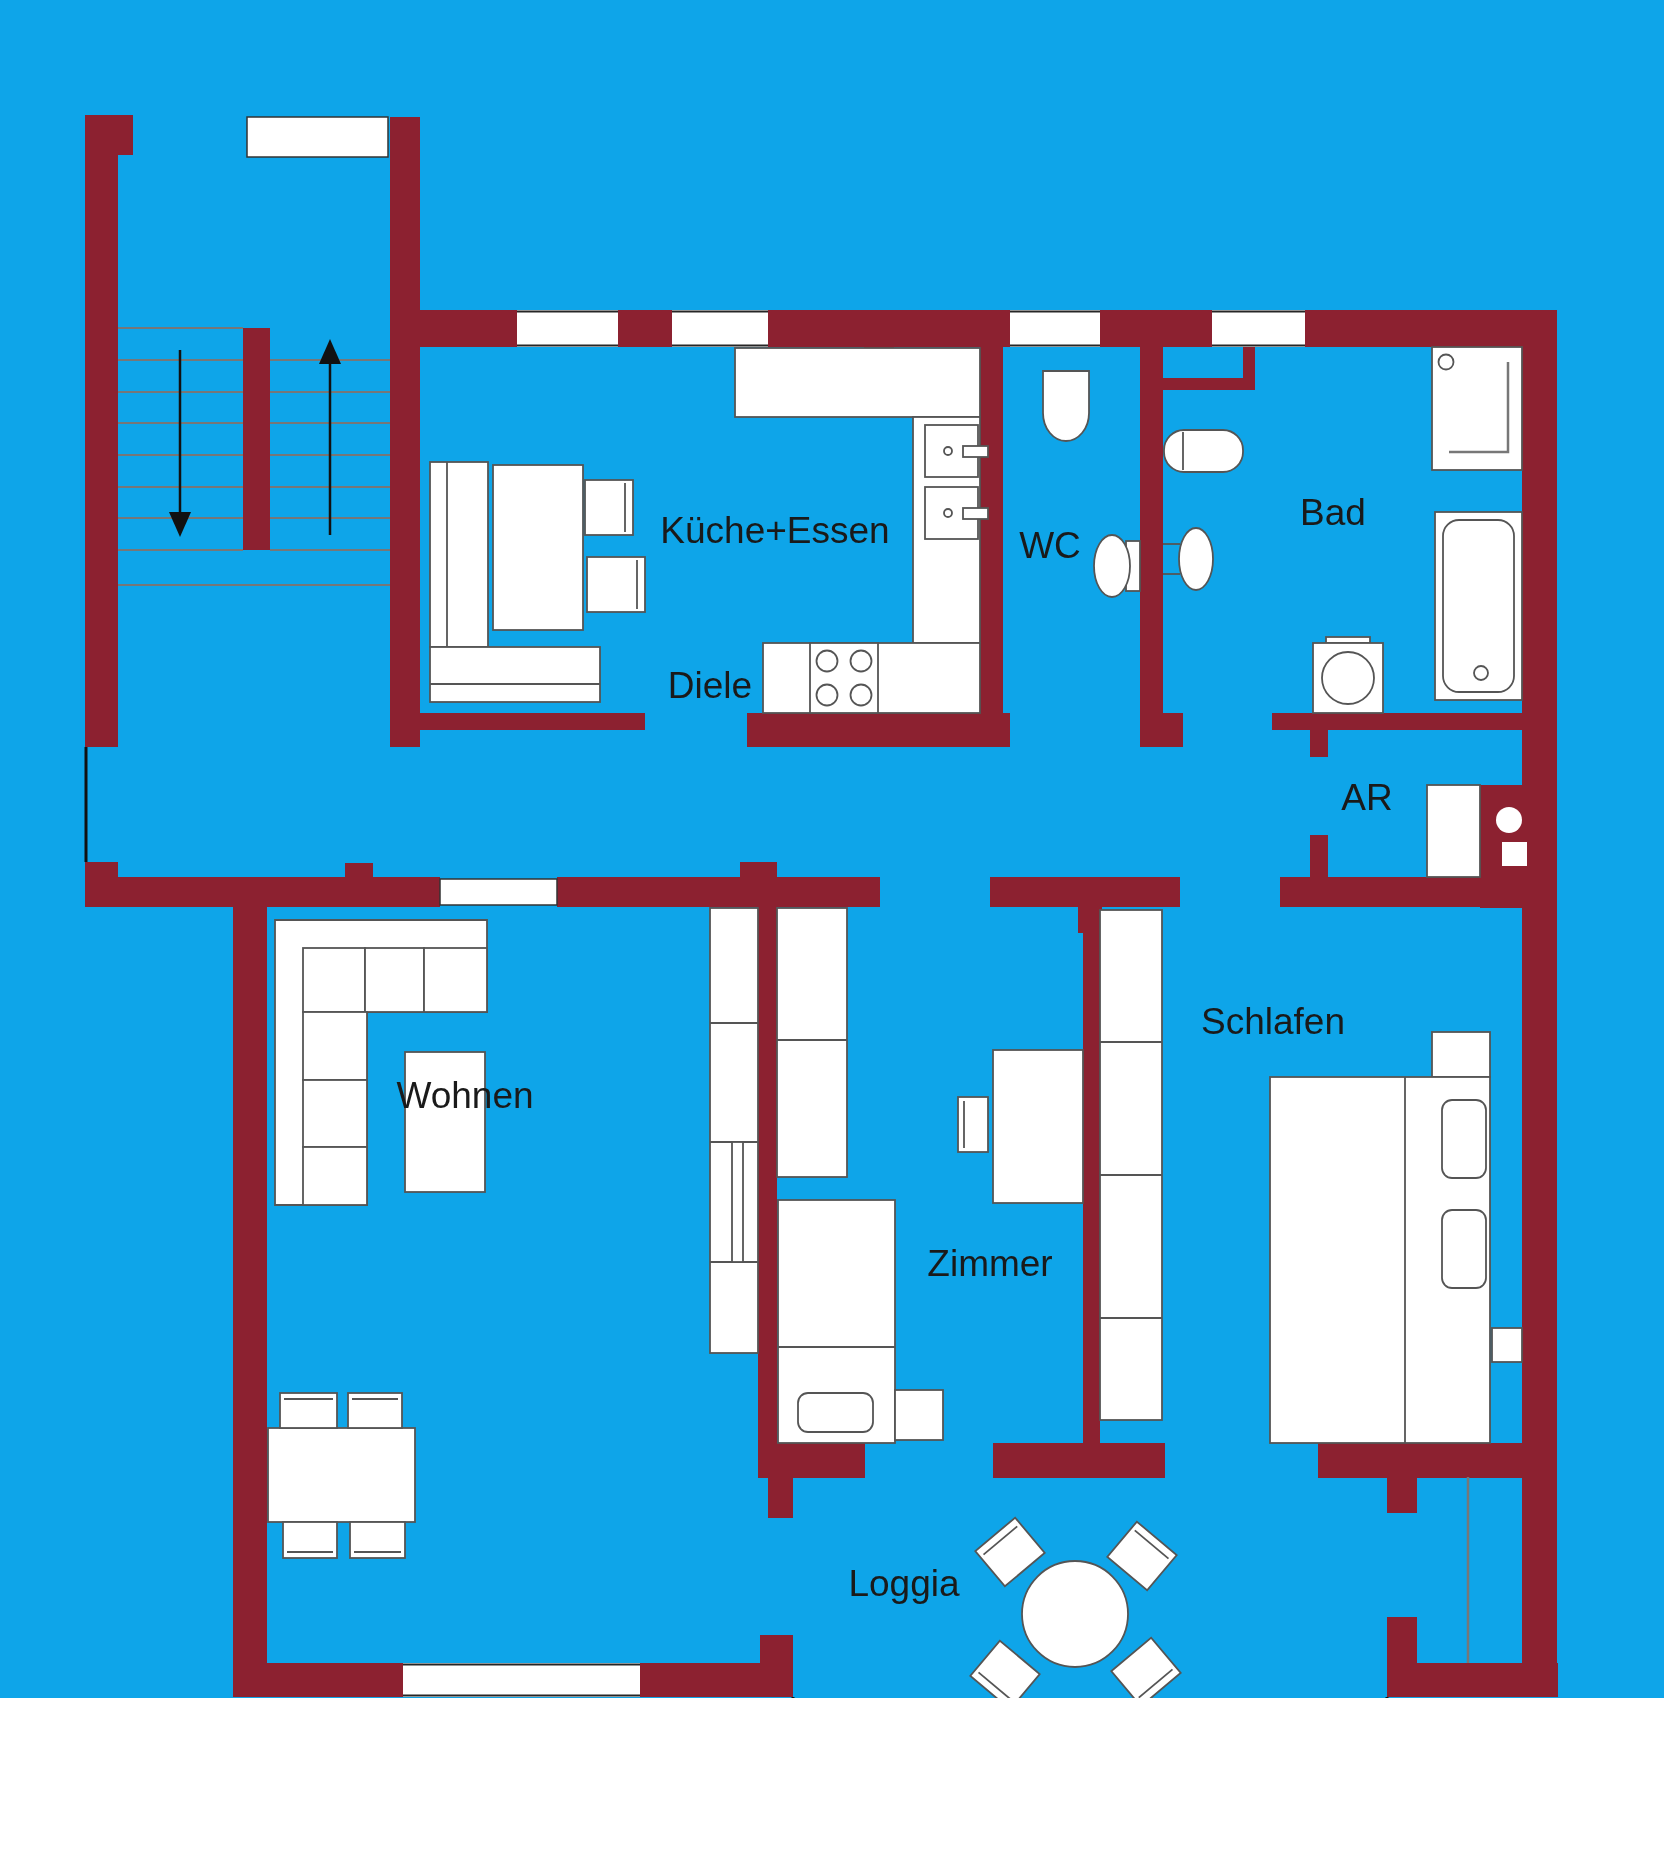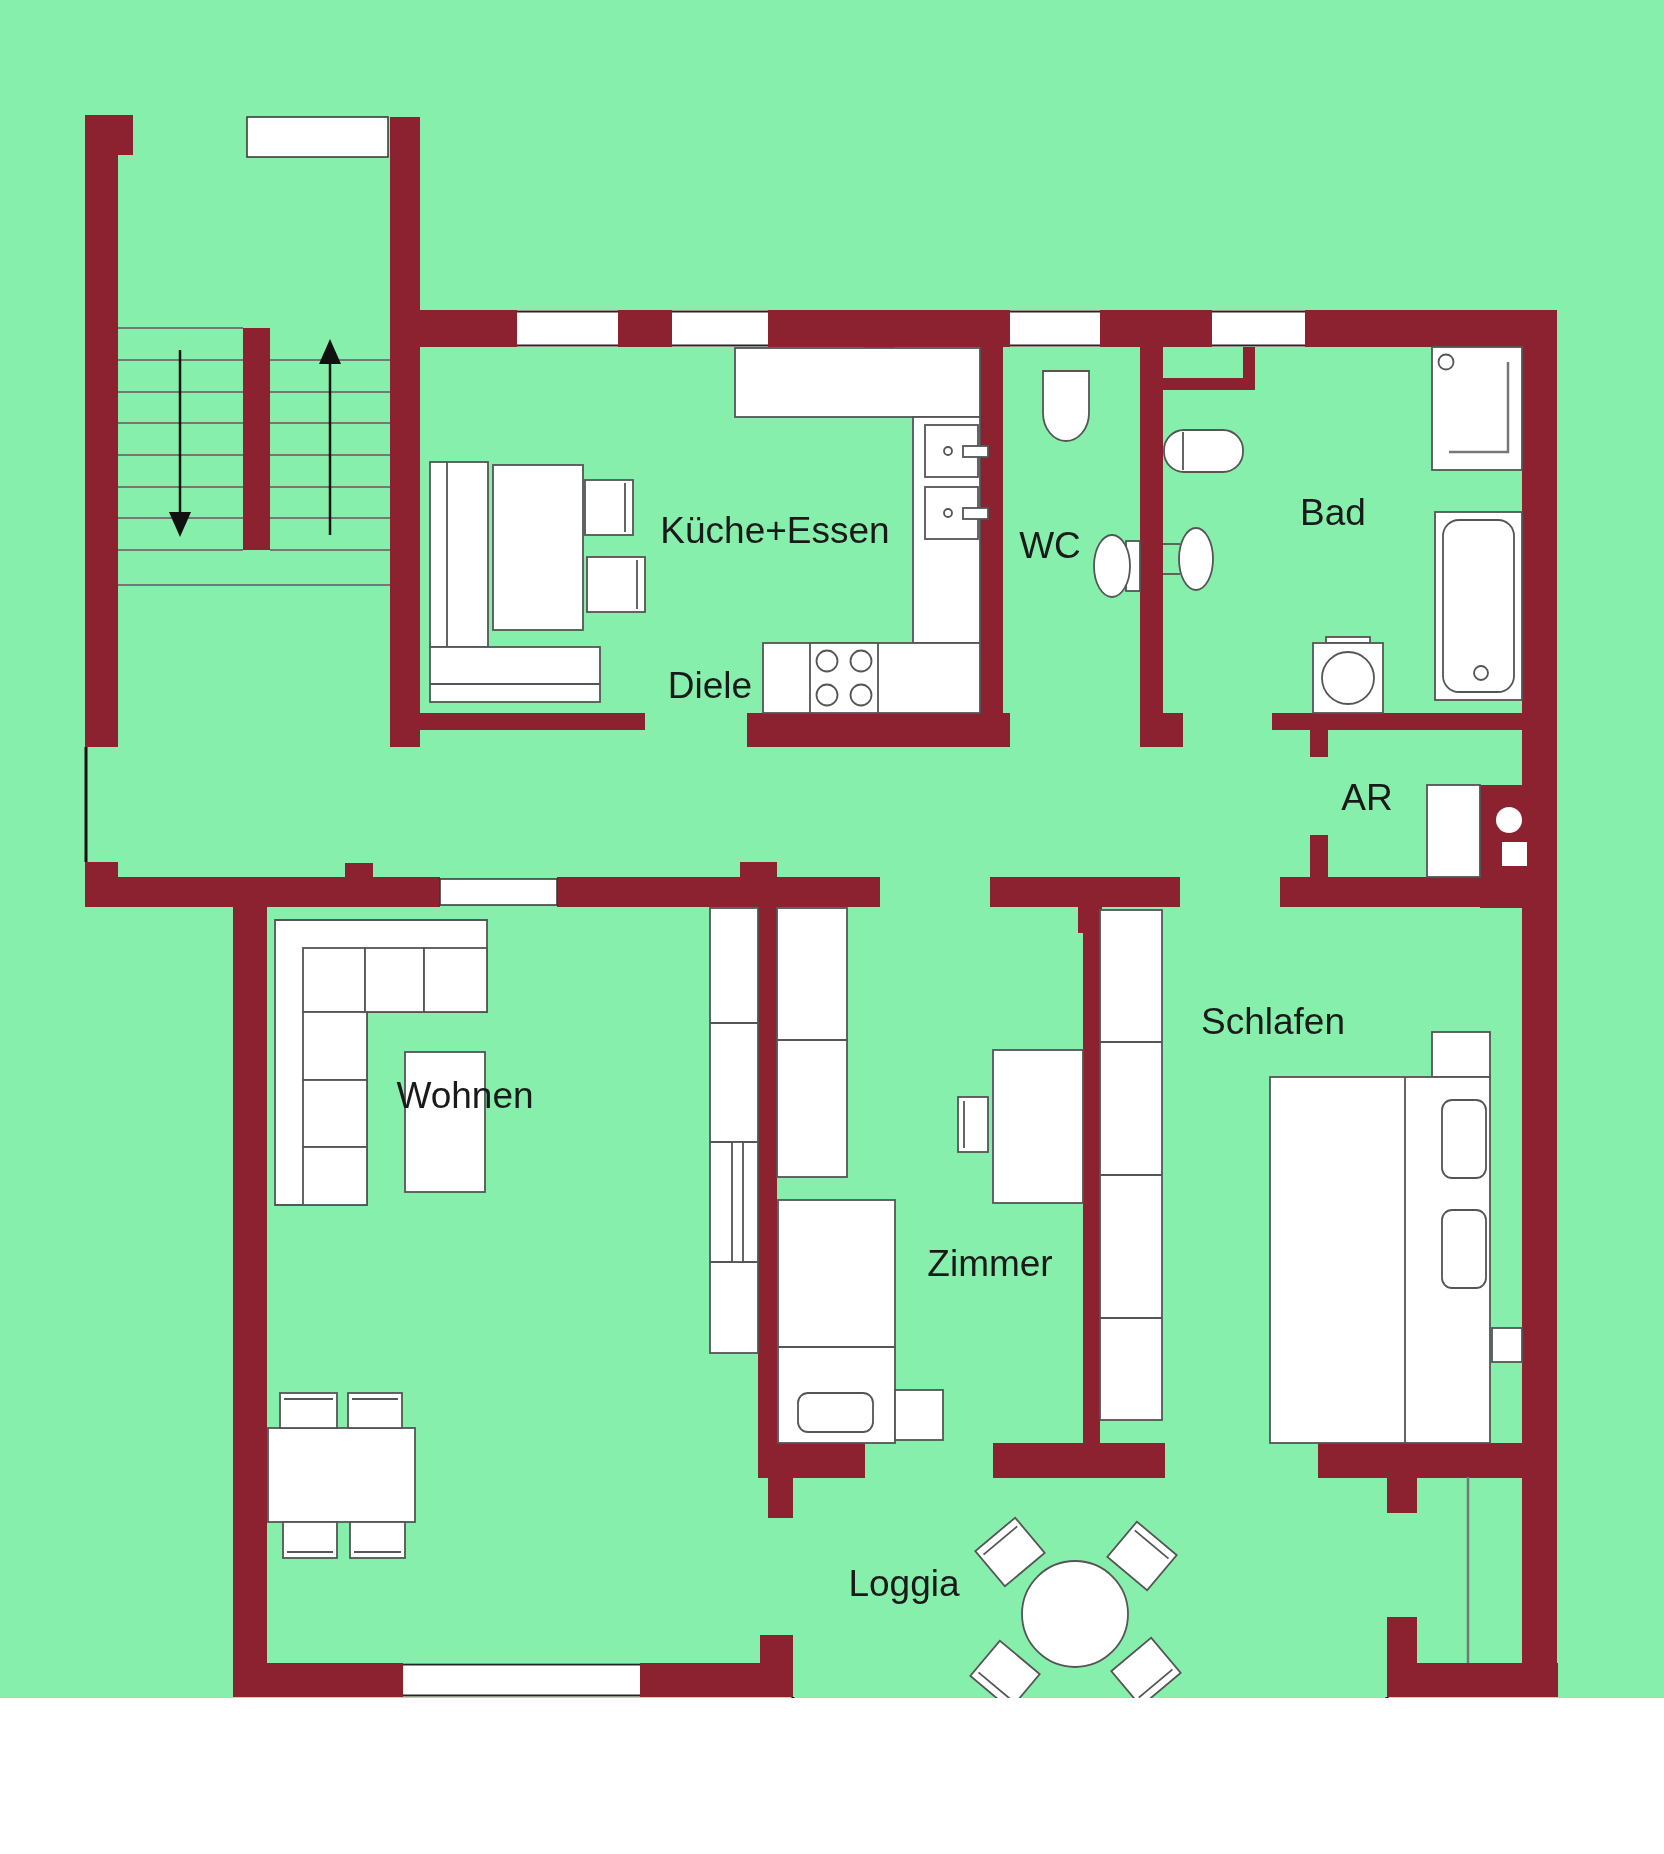--- a/index.html
+++ b/index.html
@@ -1,16 +1,16 @@
 <!DOCTYPE html>
 <html><head>
 <meta charset="utf-8">
 <style>
   html,body{margin:0;padding:0;background:#ffffff;}
-  .plan{position:relative;width:1664px;height:1698px;background:#86efac;overflow:hidden;
+  .plan{position:relative;width:1664px;height:1698px;background:#0ea5e9;overflow:hidden;
         font-family:"Liberation Sans", sans-serif;}
   svg{position:absolute;left:0;top:0;}
   text{font-family:"Liberation Sans", sans-serif;}
 </style>
 </head>
 <body>
 
 <div class="plan">
   <svg id="plan-svg" width="1664" height="1854" viewBox="0 0 1664 1854">
     <g id="layer-furniture-under"></g>

